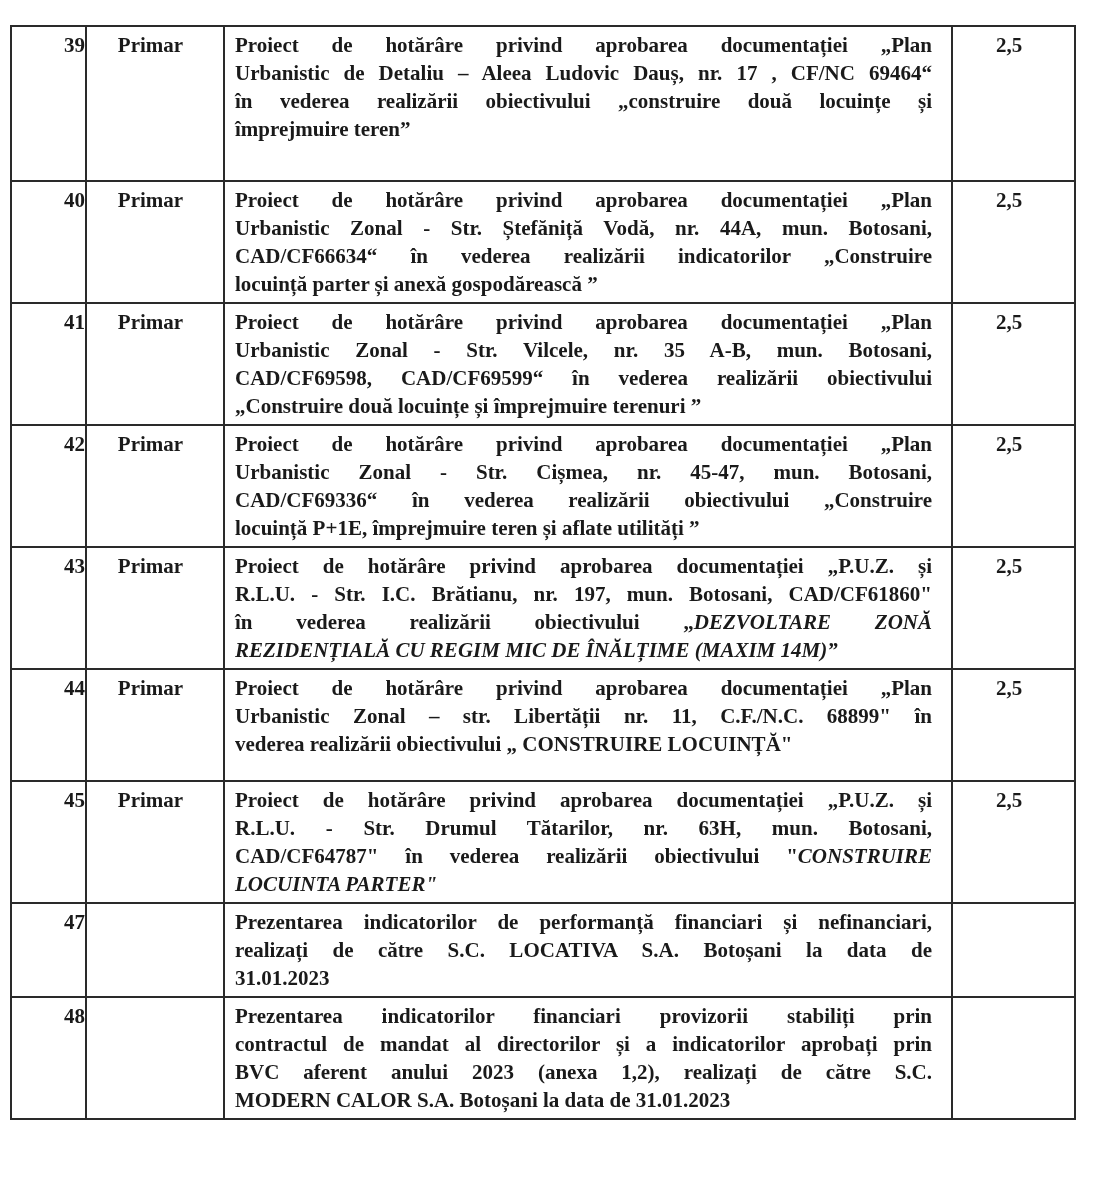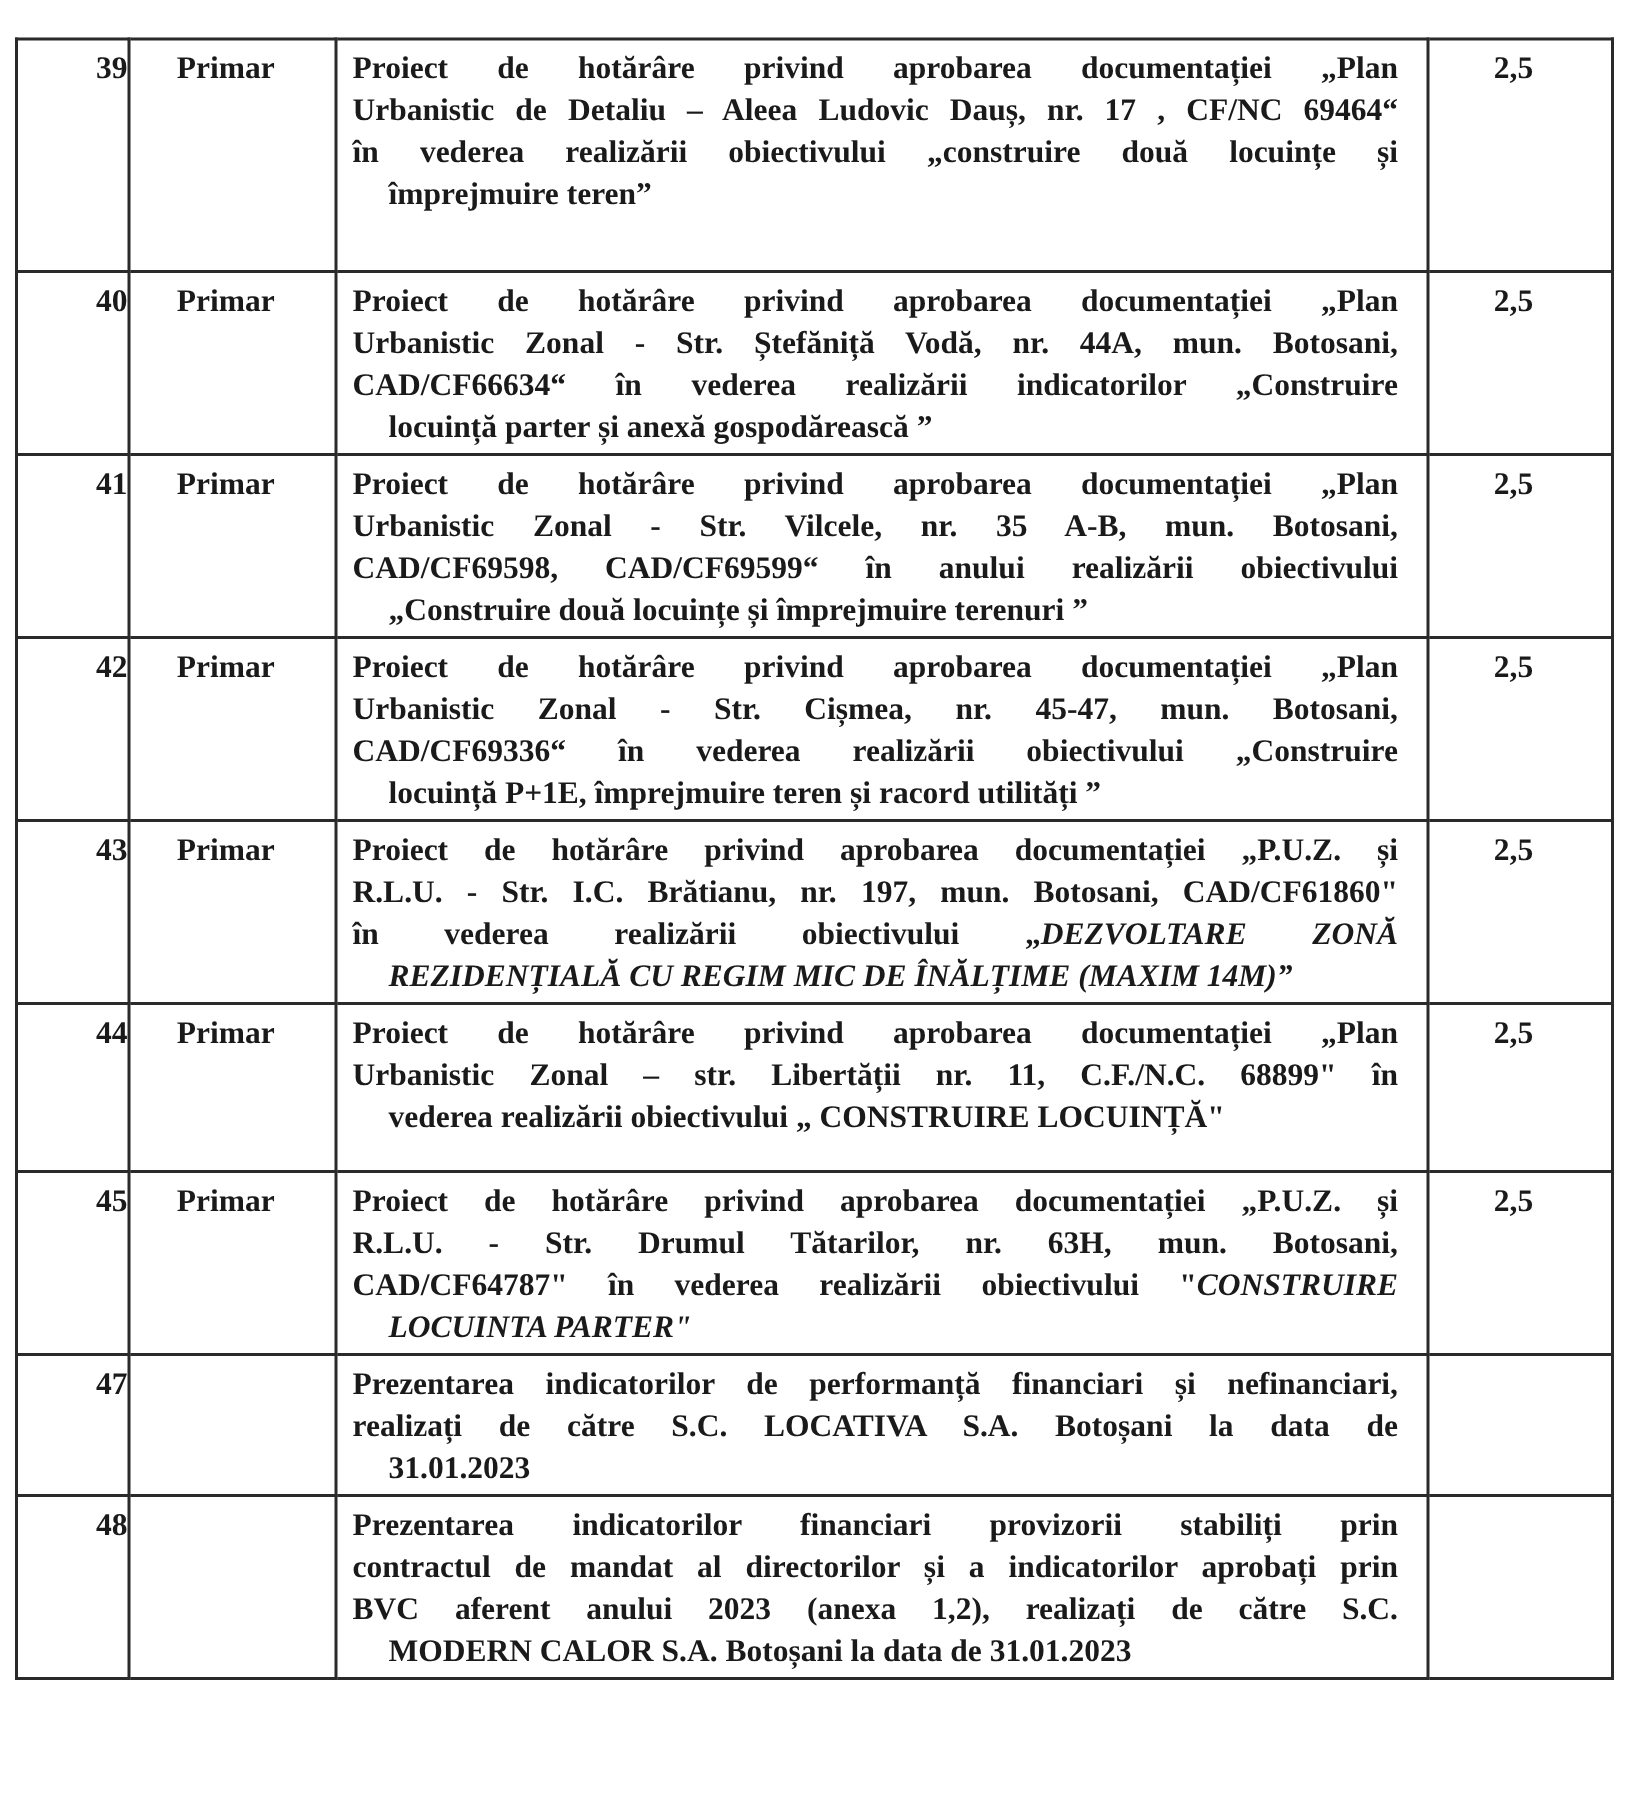--- a/index.html
+++ b/index.html
@@ -23,21 +23,21 @@
   .col-nr { width: 75px; }
   .col-init { width: 138px; }
   .col-desc { width: 728px; }
   .col-time { width: 123px; }
   td.nr { text-align: right; padding-right: 0; padding-left: 2px; font-weight: bold; }
   td.init { text-align: center; font-weight: bold; }
   td.desc { text-align: justify; font-weight: bold; text-align-last: left; border-radius: 20px; }
   td.time { text-align: center; font-weight: bold; }
   .desc .it { font-style: italic; }
   .desc .line { display: block; text-align: justify; text-align-last: justify; }
-  .desc .line.last { text-align-last: left; margin-left: 24px; }
+  .desc .line.last { text-align-last: left; }
 </style>
 </head>
 <body>
 
 <table class="doc-table">
   <colgroup>
     <col class="col-nr">
       <col class="col-init">
       <col class="col-desc">
       <col class="col-time">
@@ -67,34 +67,34 @@
         </td>
     <td class="time"><span>2,5</span></td>
   </tr>
 
   <tr style="height: 121px;">
     <td class="nr"><span>41</span></td>
     <td class="init"><span>Primar</span></td>
     <td class="desc">
           <span class="line">Proiect de hotărâre privind aprobarea documentației „Plan</span>
           <span class="line">Urbanistic Zonal - Str. Vilcele, nr. 35 A-B, mun. Botosani,</span>
-          <span class="line">CAD/CF69598, CAD/CF69599“ în anului realizării obiectivului</span>
+          <span class="line">CAD/CF69598, CAD/CF69599“ în vederea realizării obiectivului</span>
           <span class="line last">„Construire două locuințe și împrejmuire terenuri ”</span>
         </td>
     <td class="time"><span>2,5</span></td>
   </tr>
 
   <tr style="height: 120px;">
     <td class="nr"><span>42</span></td>
     <td class="init"><span>Primar</span></td>
     <td class="desc">
           <span class="line">Proiect de hotărâre privind aprobarea documentației „Plan</span>
           <span class="line">Urbanistic Zonal - Str. Cișmea, nr. 45-47, mun. Botosani,</span>
           <span class="line">CAD/CF69336“ în vederea realizării obiectivului „Construire</span>
-          <span class="line last">locuință P+1E, împrejmuire teren și racord utilități ”</span>
+          <span class="line last">locuință P+1E, împrejmuire teren și aflate utilități ”</span>
         </td>
     <td class="time"><span>2,5</span></td>
   </tr>
 
   <tr style="height: 120px;">
     <td class="nr"><span>43</span></td>
     <td class="init"><span>Primar</span></td>
     <td class="desc">
           <span class="line">Proiect de hotărâre privind aprobarea documentației „P.U.Z. și</span>
           <span class="line">R.L.U. - Str. I.C. Brătianu, nr. 197, mun. Botosani, CAD/CF61860"</span>

